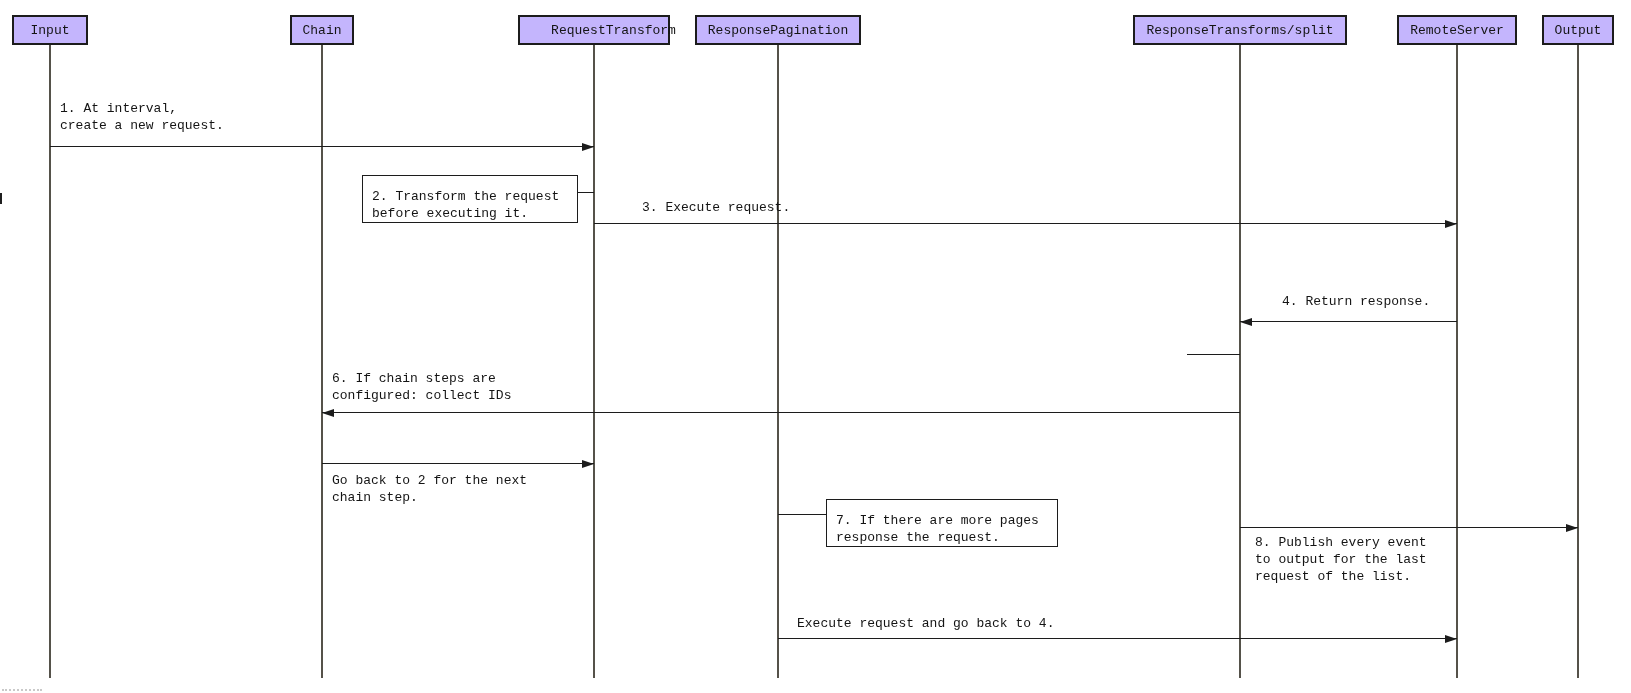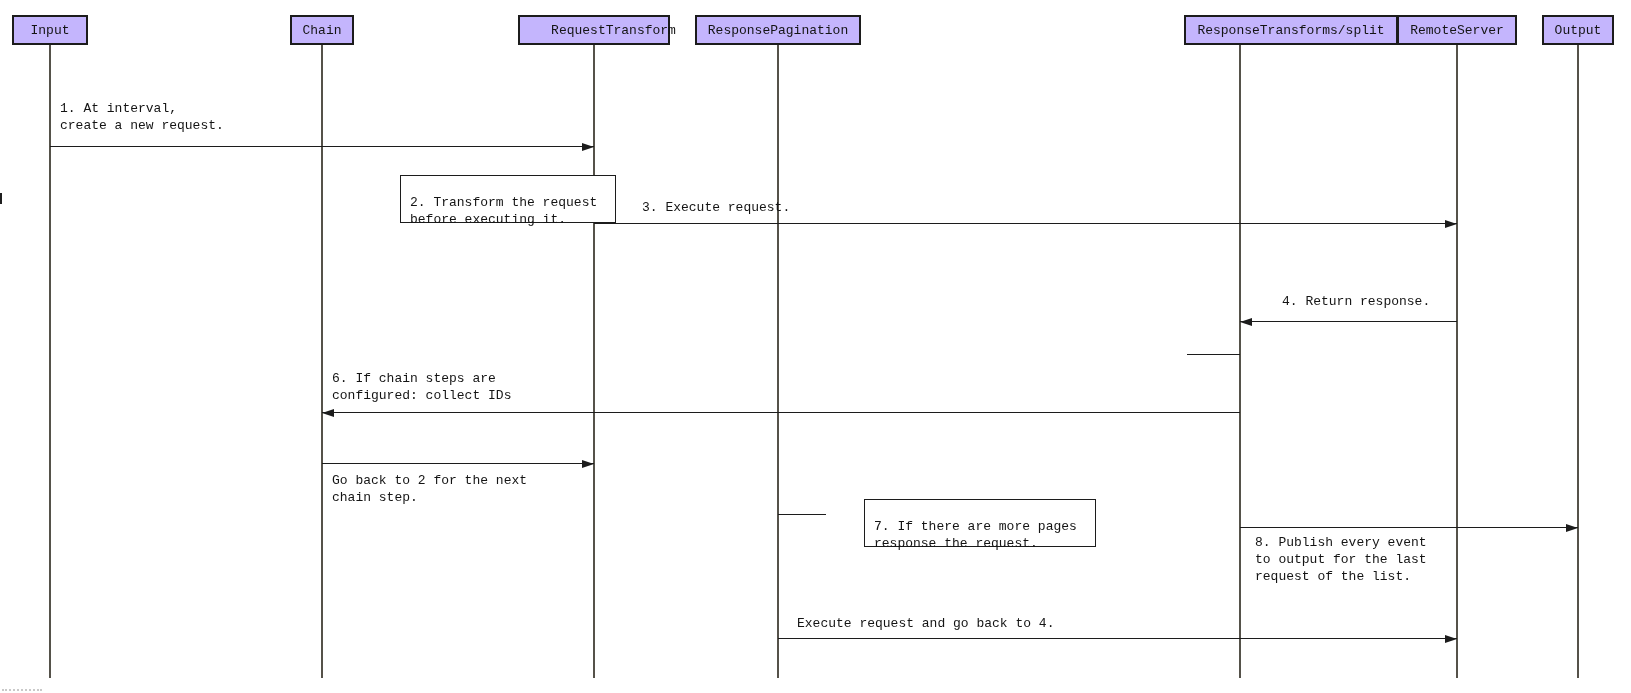--- a/index.html
+++ b/index.html
@@ -50,25 +50,24 @@
   .head.left{
     border-right:12px solid var(--line);
     border-top:4px solid transparent;
     border-bottom:4px solid transparent;
   }
   .note{
     position:absolute;
     border:1px solid var(--line);
     box-sizing:border-box;
     background:#fff;
-    padding:18px 9px;
+    padding:12px 9px;
     line-height:17px;
     white-space:pre;
     z-index:4;
-    margin-left:38px;
   }
   .lbl{
     position:absolute;
     line-height:17px;
     white-space:pre;
     z-index:2;
   }
   .artifact-tick{
     position:absolute;
     background:#1f1f1f;
@@ -86,21 +85,21 @@
 <div class="stage">
     <div class="lifeline" style="left: 49px; top: 45px; height: 633px;"></div>
     <div class="actor-box" style="left: 12px; top: 15px; width: 76px; height: 30px;"><div>Input</div></div>
     <div class="lifeline" style="left: 321px; top: 45px; height: 633px;"></div>
     <div class="actor-box" style="left: 290px; top: 15px; width: 64px; height: 30px;"><div>Chain</div></div>
     <div class="lifeline" style="left: 593px; top: 45px; height: 633px;"></div>
     <div class="actor-box" style="left: 518px; top: 15px; width: 152px; height: 30px; padding-left: 39px;"><div>RequestTransform</div></div>
     <div class="lifeline" style="left: 777px; top: 45px; height: 633px;"></div>
     <div class="actor-box" style="left: 695px; top: 15px; width: 166px; height: 30px;"><div>ResponsePagination</div></div>
     <div class="lifeline" style="left: 1239px; top: 45px; height: 633px;"></div>
-    <div class="actor-box" style="left: 1184px; top: 15px; width: 214px; height: 30px;"><div>ResponseTransforms/split</div></div>
+    <div class="actor-box" style="left: 1133px; top: 15px; width: 214px; height: 30px;"><div>ResponseTransforms/split</div></div>
     <div class="lifeline" style="left: 1456px; top: 45px; height: 633px;"></div>
     <div class="actor-box" style="left: 1397px; top: 15px; width: 120px; height: 30px;"><div>RemoteServer</div></div>
     <div class="lifeline" style="left: 1577px; top: 45px; height: 633px;"></div>
     <div class="actor-box" style="left: 1542px; top: 15px; width: 72px; height: 30px;"><div>Output</div></div>
     <div class="hline" style="left: 50px; top: 146px; width: 544px;"></div>
     <div class="head right" style="top: 142.5px; left: 582px;"></div>
     <div class="hline" style="left: 594px; top: 223px; width: 863px;"></div>
     <div class="head right" style="top: 219.5px; left: 1445px;"></div>
     <div class="hline" style="left: 1240px; top: 321px; width: 217px;"></div>
     <div class="head left" style="top: 317.5px; left: 1240px;"></div>

